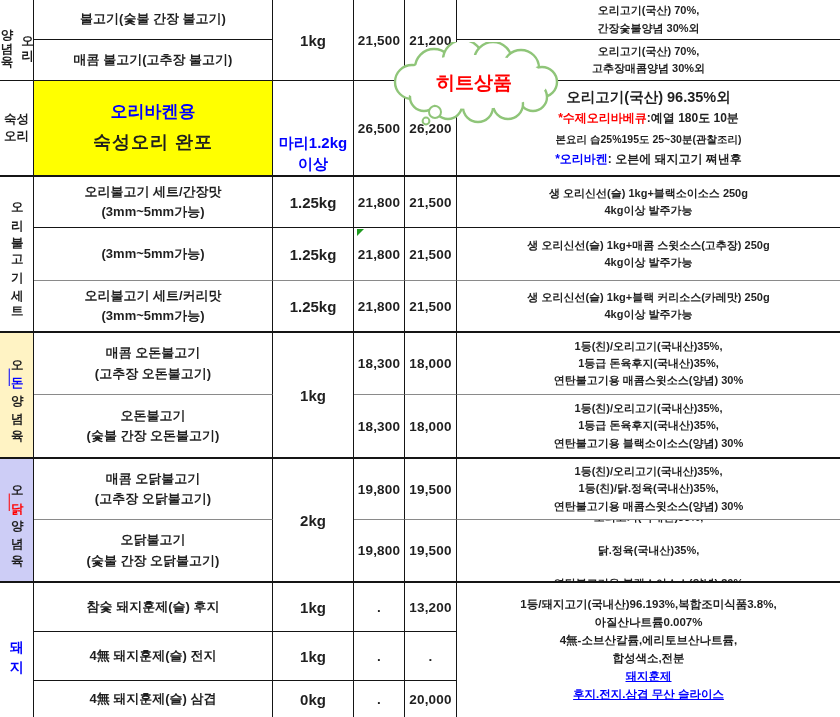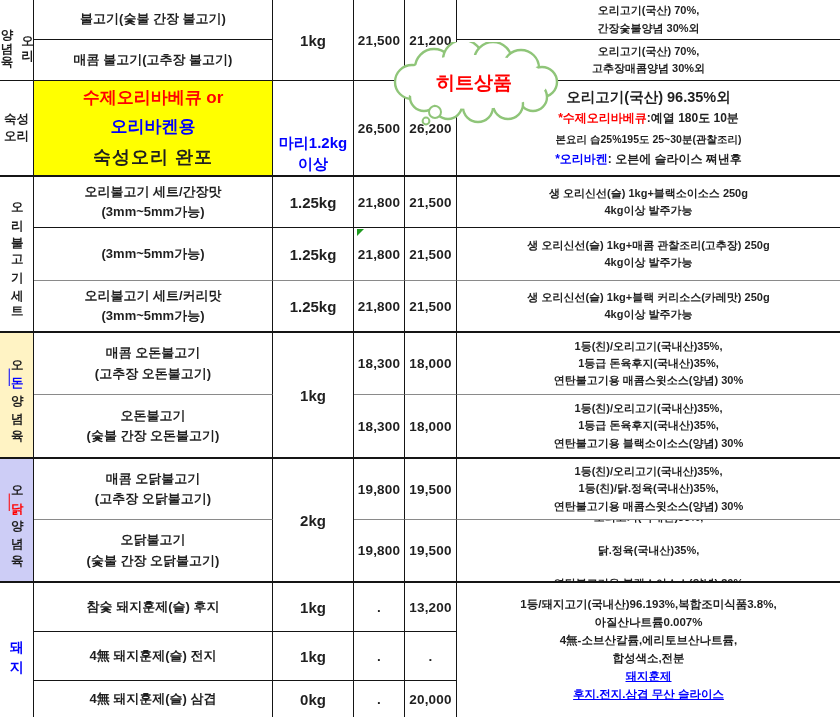--- a/index.html
+++ b/index.html
@@ -77,21 +77,20 @@
     <div class="cell cat br" style="grid-area: 11 / 1 / span 3 / span 1;">
       <span class="vtext" style="letter-spacing: 6px; font-size: 14px;"><span class="blue">돼지</span></span>
     </div>
     <div class="cell prod br bb" style="grid-area: 1 / 2 / span 1 / span 1;">
       <div><span>불고기(숯불 간장 불고기)</span></div>
     </div>
     <div class="cell prod br bb" style="grid-area: 2 / 2 / span 1 / span 1;">
       <div><span>매콤 불고기(고추장 불고기)</span></div>
     </div>
     <div class="cell prod br bbm bg-yellow yellowbox" style="grid-area: 3 / 2 / span 1 / span 1;">
-      <div><span class="red big">수제오리바베큐 or</span></div>
       <div><span class="blue big">오리바켄용</span></div>
       <div><span class="bigger">숙성오리 완포</span></div>
     </div>
     <div class="cell prod br bb" style="grid-area: 4 / 2 / span 1 / span 1;">
       <div><span>오리불고기 세트/간장맛</span></div>
       <div><span>(3mm~5mm가능)</span></div>
     </div>
     <div class="cell prod br bbg" style="grid-area: 5 / 2 / span 1 / span 1;">
       <div><span>(3mm~5mm가능)</span></div>
     </div>
@@ -232,28 +231,28 @@
       <div><span>간장숯불양념 30%외</span></div>
     </div>
     <div class="cell desc bb" style="grid-area: 2 / 6 / span 1 / span 1;">
       <div><span>오리고기(국산) 70%,</span></div>
       <div><span>고추장매콤양념 30%외</span></div>
     </div>
     <div class="cell desc bbm aged-desc" style="grid-area: 3 / 6 / span 1 / span 1;">
       <div><span class="mid">오리고기(국산) 96.35%외</span></div>
       <div><span class="red">*수제오리바베큐</span><span>:예열 180도 10분</span></div>
       <div><span class="sm">본요리 습25%195도 25~30분(관찰조리)</span></div>
-      <div><span class="blue">*오리바켄</span><span>: 오븐에 슬라이스 쪄낸후</span></div>
+      <div><span class="blue">*오리바켄</span><span>: 오븐에 돼지고기 쪄낸후</span></div>
     </div>
     <div class="cell desc bb" style="grid-area: 4 / 6 / span 1 / span 1;">
       <div><span>생 오리신선(슬) 1kg+블랙소이소스 250g</span></div>
       <div><span>4kg이상 발주가능</span></div>
     </div>
     <div class="cell desc bbg" style="grid-area: 5 / 6 / span 1 / span 1;">
-      <div><span>생 오리신선(슬) 1kg+매콤 관찰조리(고추장) 250g</span></div>
+      <div><span>생 오리신선(슬) 1kg+매콤 스윗소스(고추장) 250g</span></div>
       <div><span>4kg이상 발주가능</span></div>
     </div>
     <div class="cell desc bbm" style="grid-area: 6 / 6 / span 1 / span 1;">
       <div><span>생 오리신선(슬) 1kg+블랙 커리소스(카레맛) 250g</span></div>
       <div><span>4kg이상 발주가능</span></div>
     </div>
     <div class="cell desc bbg" style="grid-area: 7 / 6 / span 1 / span 1;">
       <div><span>1등(친)/오리고기(국내산)35%,</span></div>
       <div><span>1등급 돈육후지(국내산)35%,</span></div>
       <div><span>연탄불고기용 매콤스윗소스(양념) 30%</span></div>

